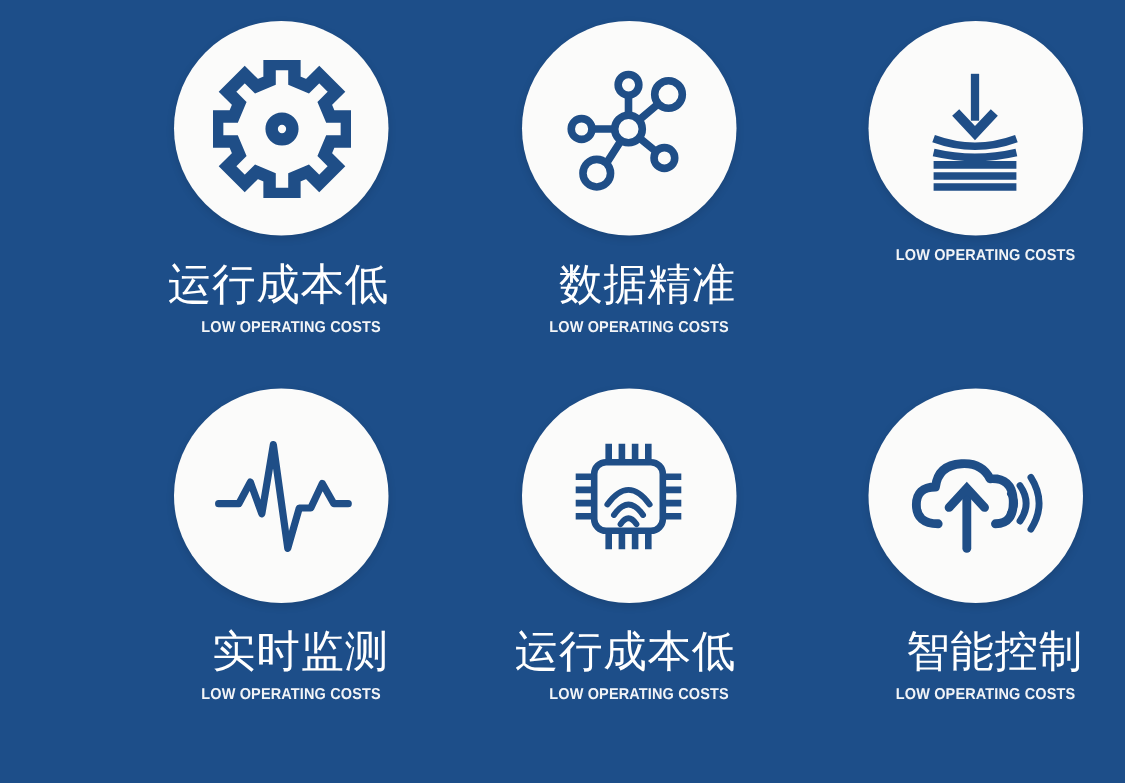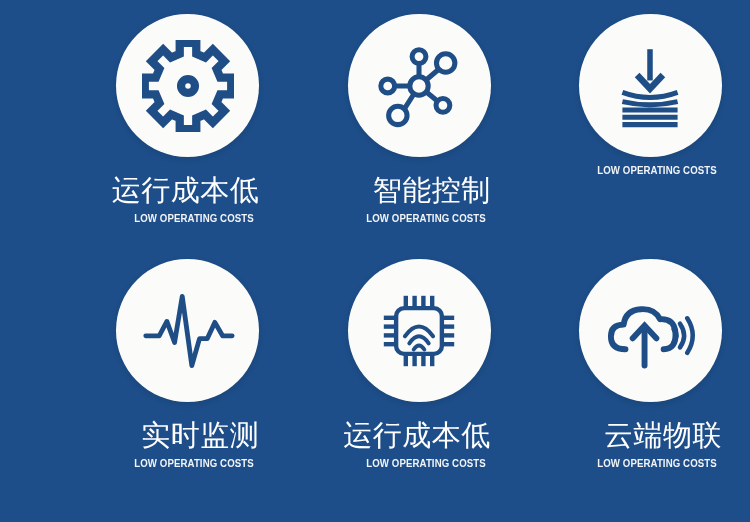--- a/index.html
+++ b/index.html
@@ -103,21 +103,21 @@
             <line x1="50" y1="50" x2="32" y2="78"></line>
             <circle cx="50" cy="50" r="10" fill="#fbfbfa"></circle>
             <circle cx="50" cy="18" r="7.5" fill="#fbfbfa"></circle>
             <circle cx="79" cy="25" r="10" fill="#fbfbfa"></circle>
             <circle cx="16" cy="50" r="7.5" fill="#fbfbfa"></circle>
             <circle cx="76" cy="71" r="7.5" fill="#fbfbfa"></circle>
             <circle cx="27" cy="82" r="10" fill="#fbfbfa"></circle>
           </svg>
         </span>
       </div>
-      <div class="card-title">智能控制</div>
+      <div class="card-title">数据精准</div>
       <div class="card-caption">LOW OPERATING COSTS</div>
     </div>
 
     <div class="card">
       <div class="icon-circle">
         <span>
           <svg width="92" height="92" viewBox="0 0 100 100" fill="none" stroke="#1f4e87" stroke-width="6" stroke-linecap="butt">
             <line x1="50" y1="10" x2="50" y2="44"></line>
             <path d="M36 38 L50 53 L64 38" stroke-width="7" stroke-linejoin="miter"></path>
             <path d="M20 57 Q50 68 80 57" stroke-width="5.5"></path>
@@ -186,18 +186,18 @@
             <path d="M28 70 Q12 70 12 56 Q12 43 26 43 Q28 27 45 26 Q60 25 66 37
                      Q82 36 83 52 Q84 70 70 70" stroke-width="6.5"></path>
             <line x1="49" y1="88" x2="49" y2="46" stroke-width="6.5"></line>
             <path d="M36 58 L49 44 L62 58" stroke-width="6.5" stroke-linejoin="miter"></path>
             <path d="M88 42 Q97 55 88 68" stroke-width="5"></path>
             <path d="M96 36 Q108 55 96 74" stroke-width="5"></path>
             <path d="M81 48 Q87 55 81 62" stroke-width="5"></path>
           </svg>
         </span>
       </div>
-      <div class="card-title">云端物联</div>
+      <div class="card-title">智能控制</div>
       <div class="card-caption">LOW OPERATING COSTS</div>
     </div>
 
   </div>
 </div>
 
 </body></html>

